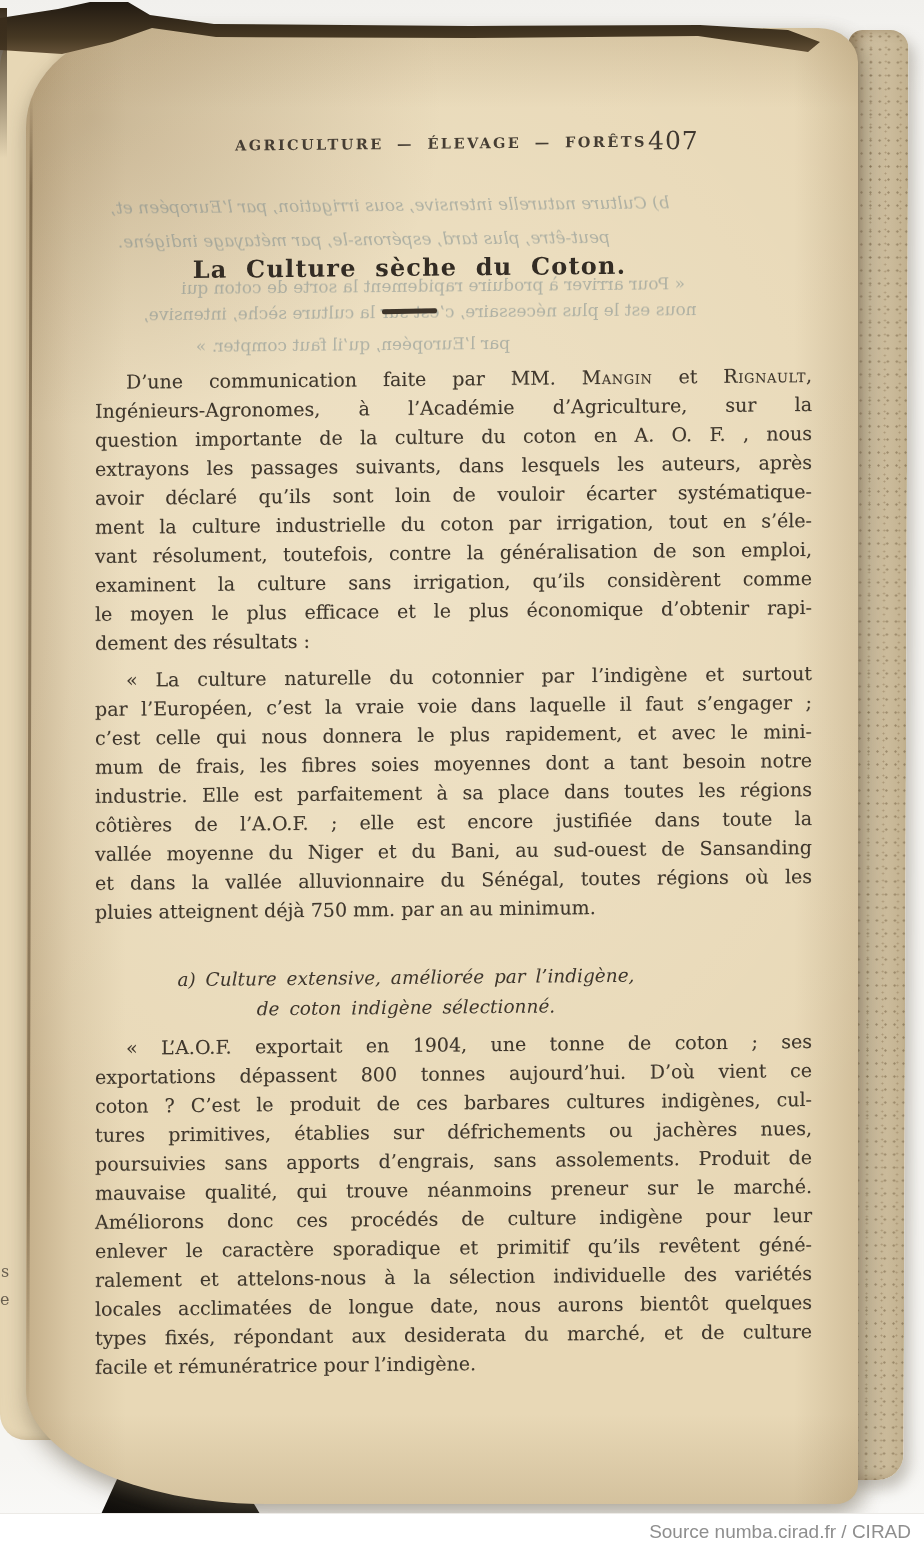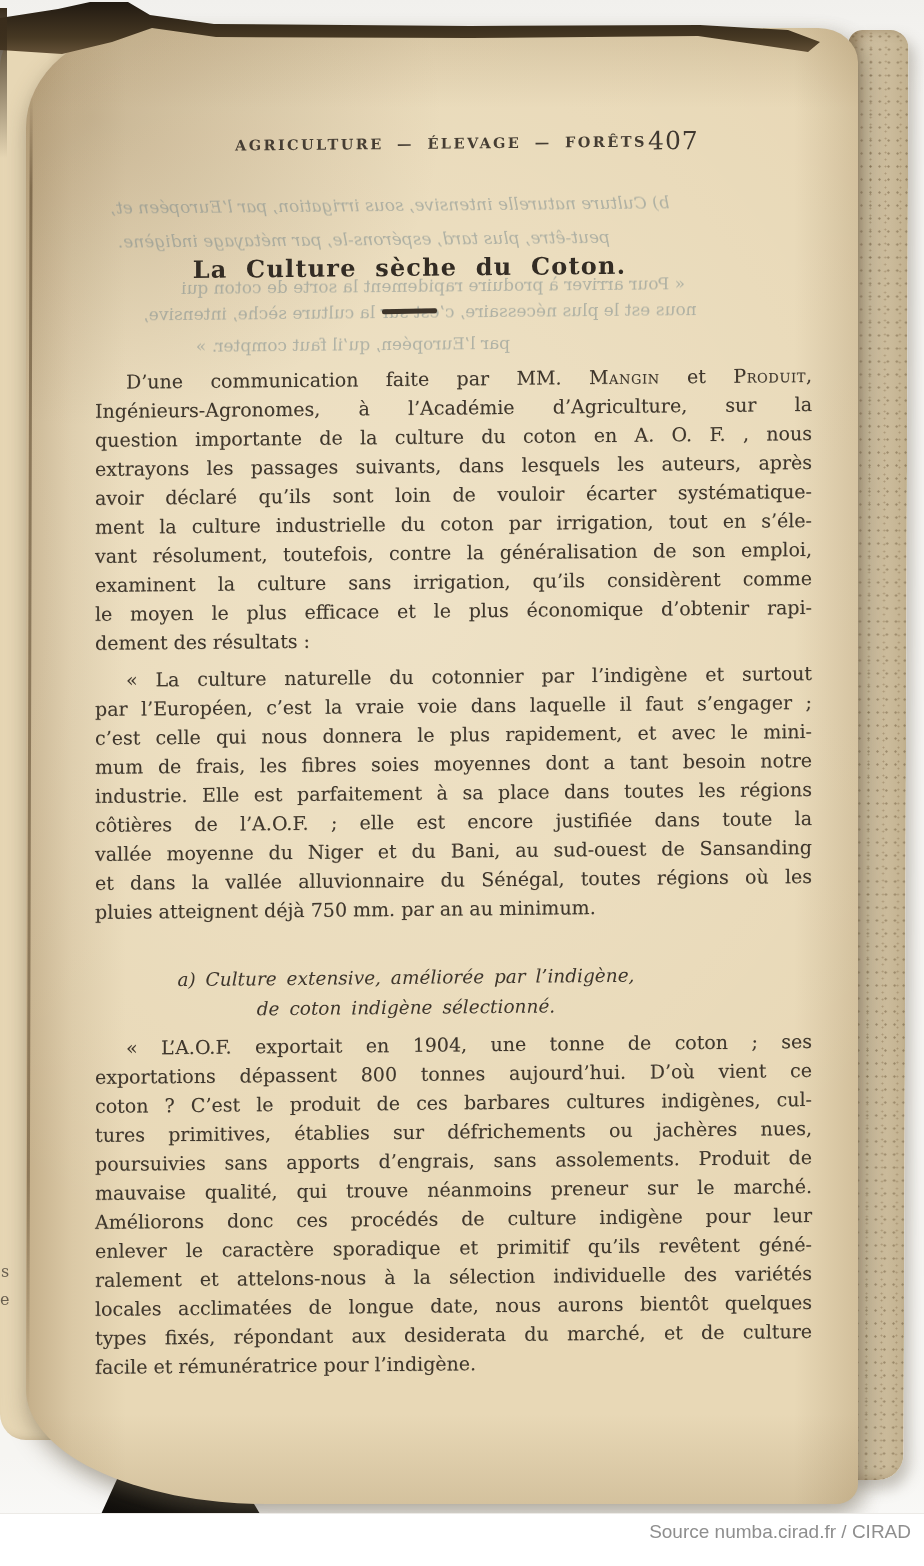--- a/index.html
+++ b/index.html
@@ -146,21 +146,21 @@
 
     <div>
       <span class="running-title">AGRICULTURE — ÉLEVAGE — FORÊTS</span>
       <span class="page-number">407</span>
     </div>
 
     <div class="article-title">La Culture sèche du Coton.</div>
     <div class="title-rule"></div>
 
     <div class="para p0">
-        <div class="tline first">D’une communication faite par MM. <span class="sc">Mangin</span> et <span class="sc">Produit</span>,</div>
+        <div class="tline first">D’une communication faite par MM. <span class="sc">Mangin</span> et <span class="sc">Rignault</span>,</div>
         <div class="tline">Ingénieurs-Agronomes, à l’Académie d’Agriculture, sur la</div>
         <div class="tline">question importante de la culture du coton en A. O. F. , nous</div>
         <div class="tline">extrayons les passages suivants, dans lesquels les auteurs, après</div>
         <div class="tline">avoir déclaré qu’ils sont loin de vouloir écarter systématique-</div>
         <div class="tline">ment la culture industrielle du coton par irrigation, tout en s’éle-</div>
         <div class="tline">vant résolument, toutefois, contre la généralisation de son emploi,</div>
         <div class="tline">examinent la culture sans irrigation, qu’ils considèrent comme</div>
         <div class="tline">le moyen le plus efficace et le plus économique d’obtenir rapi-</div>
         <div class="tline last">dement des résultats :</div>
       </div>

